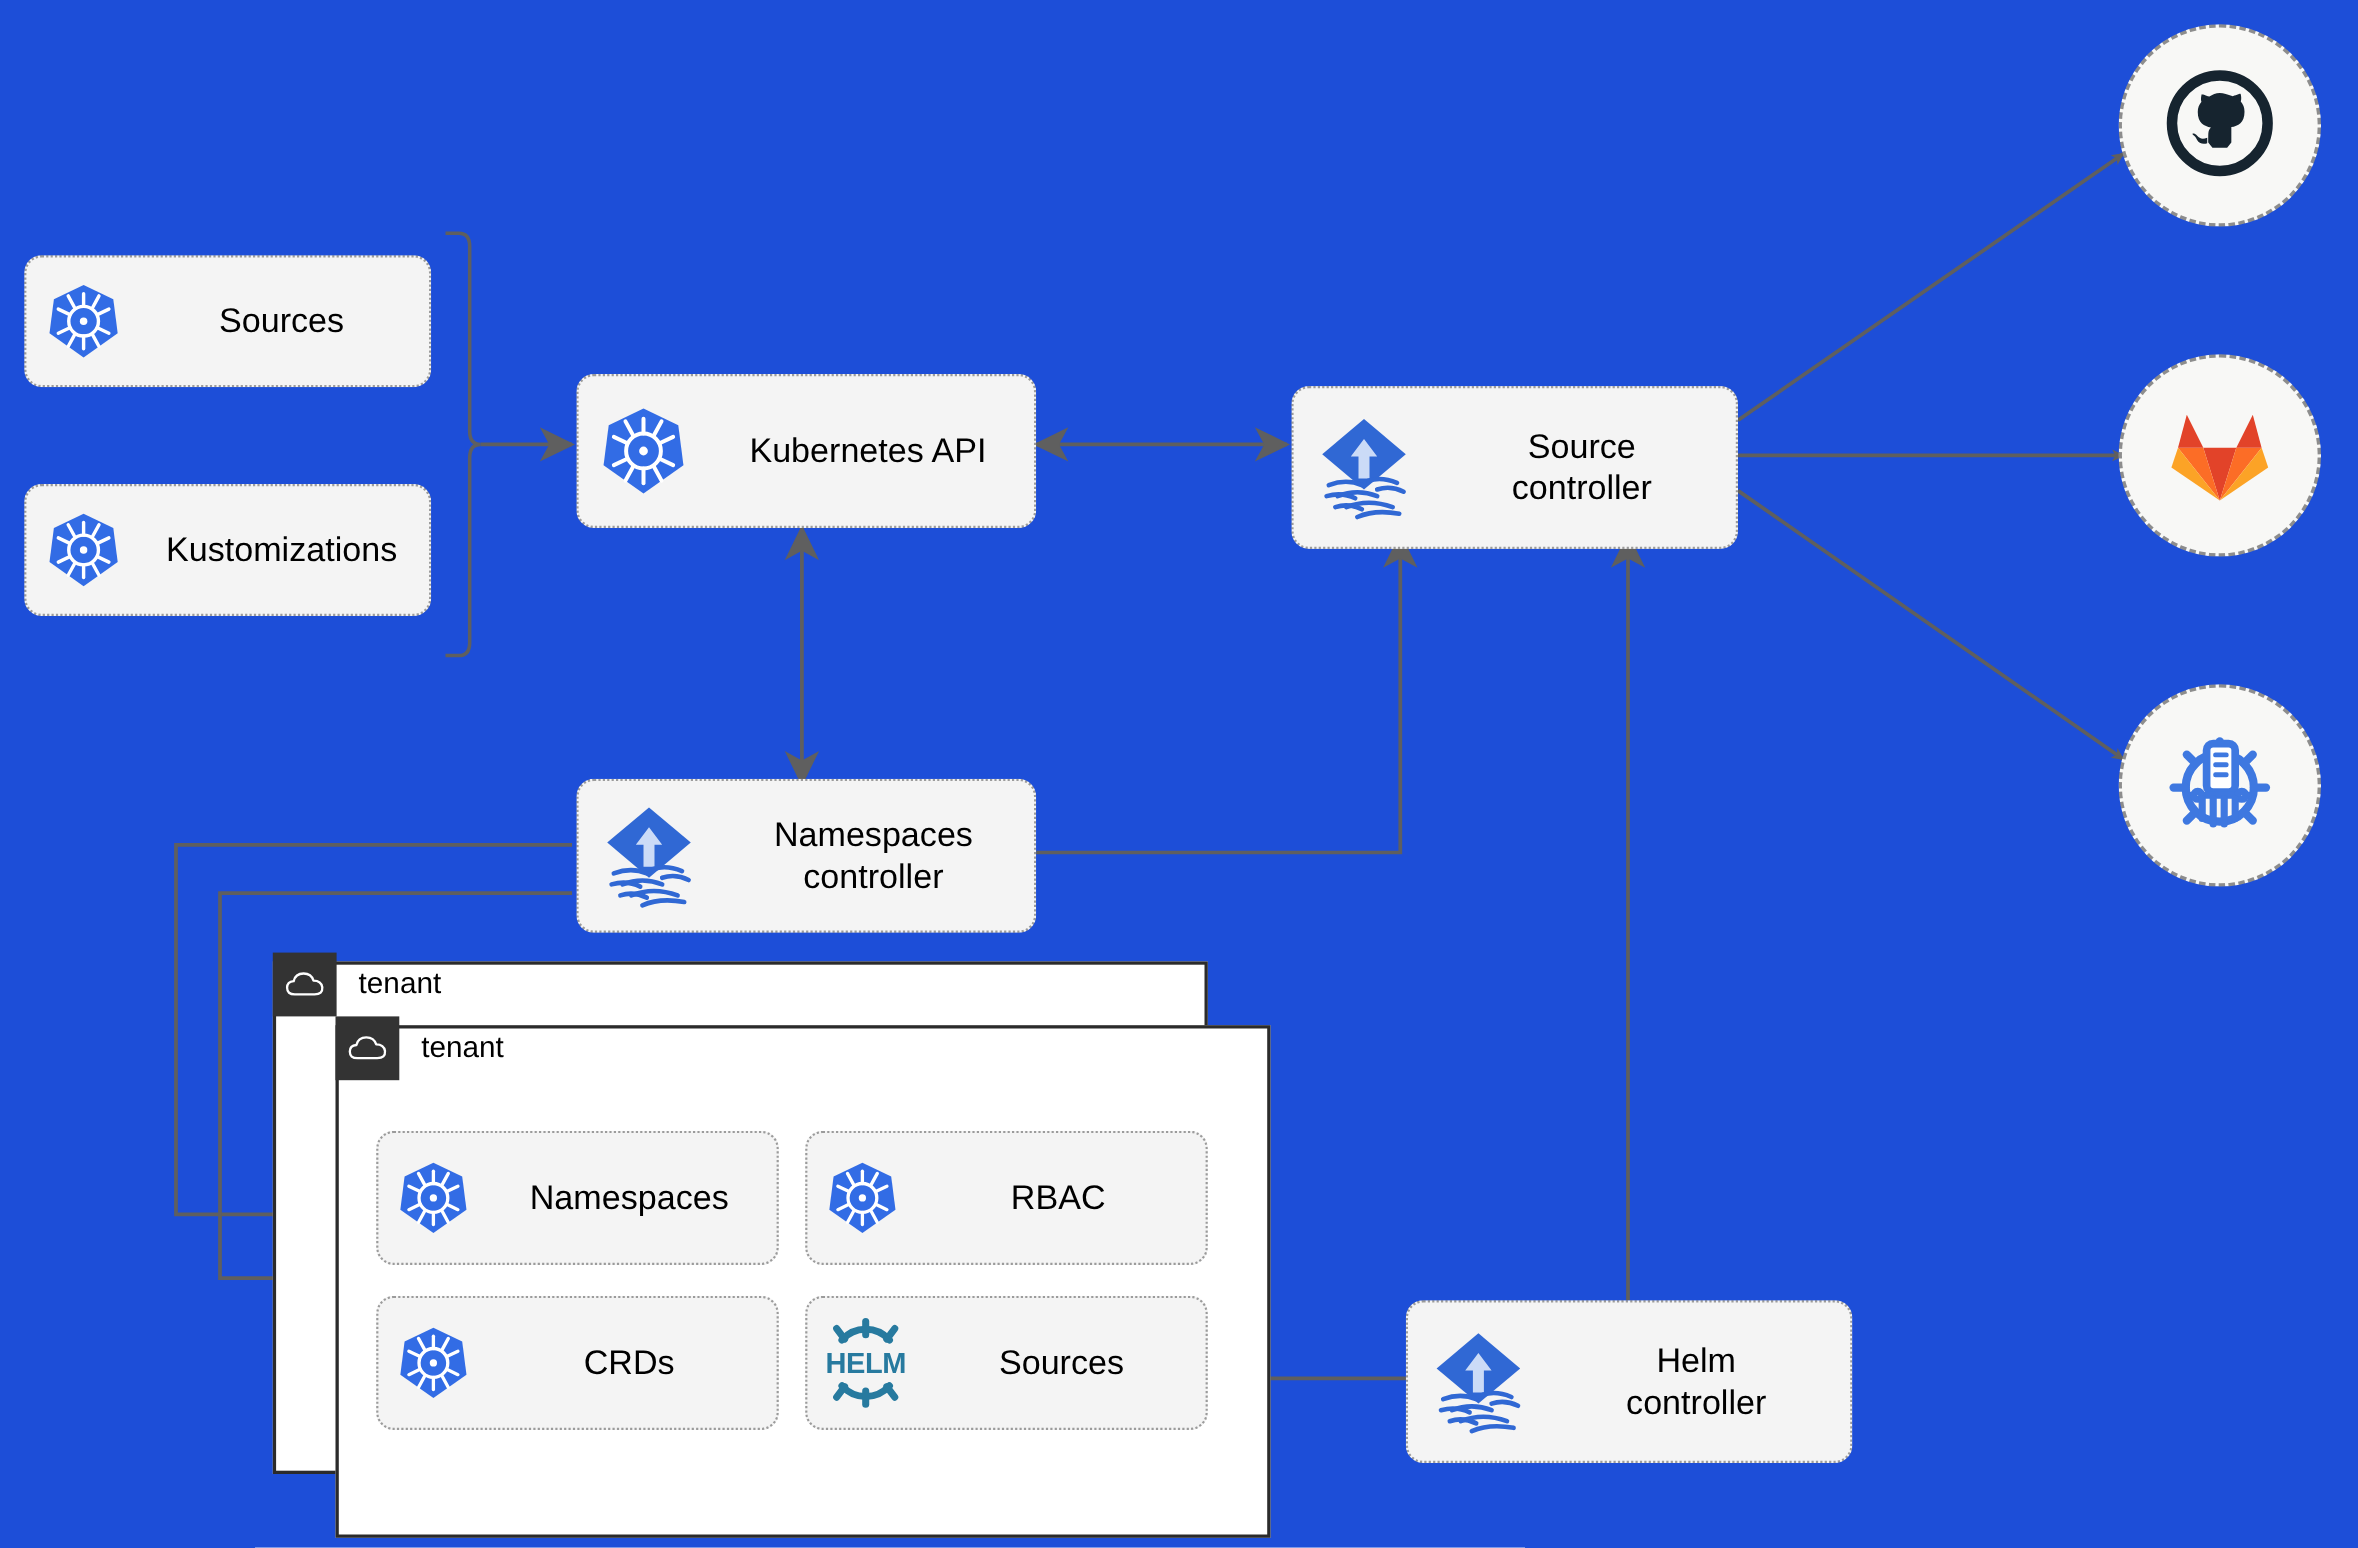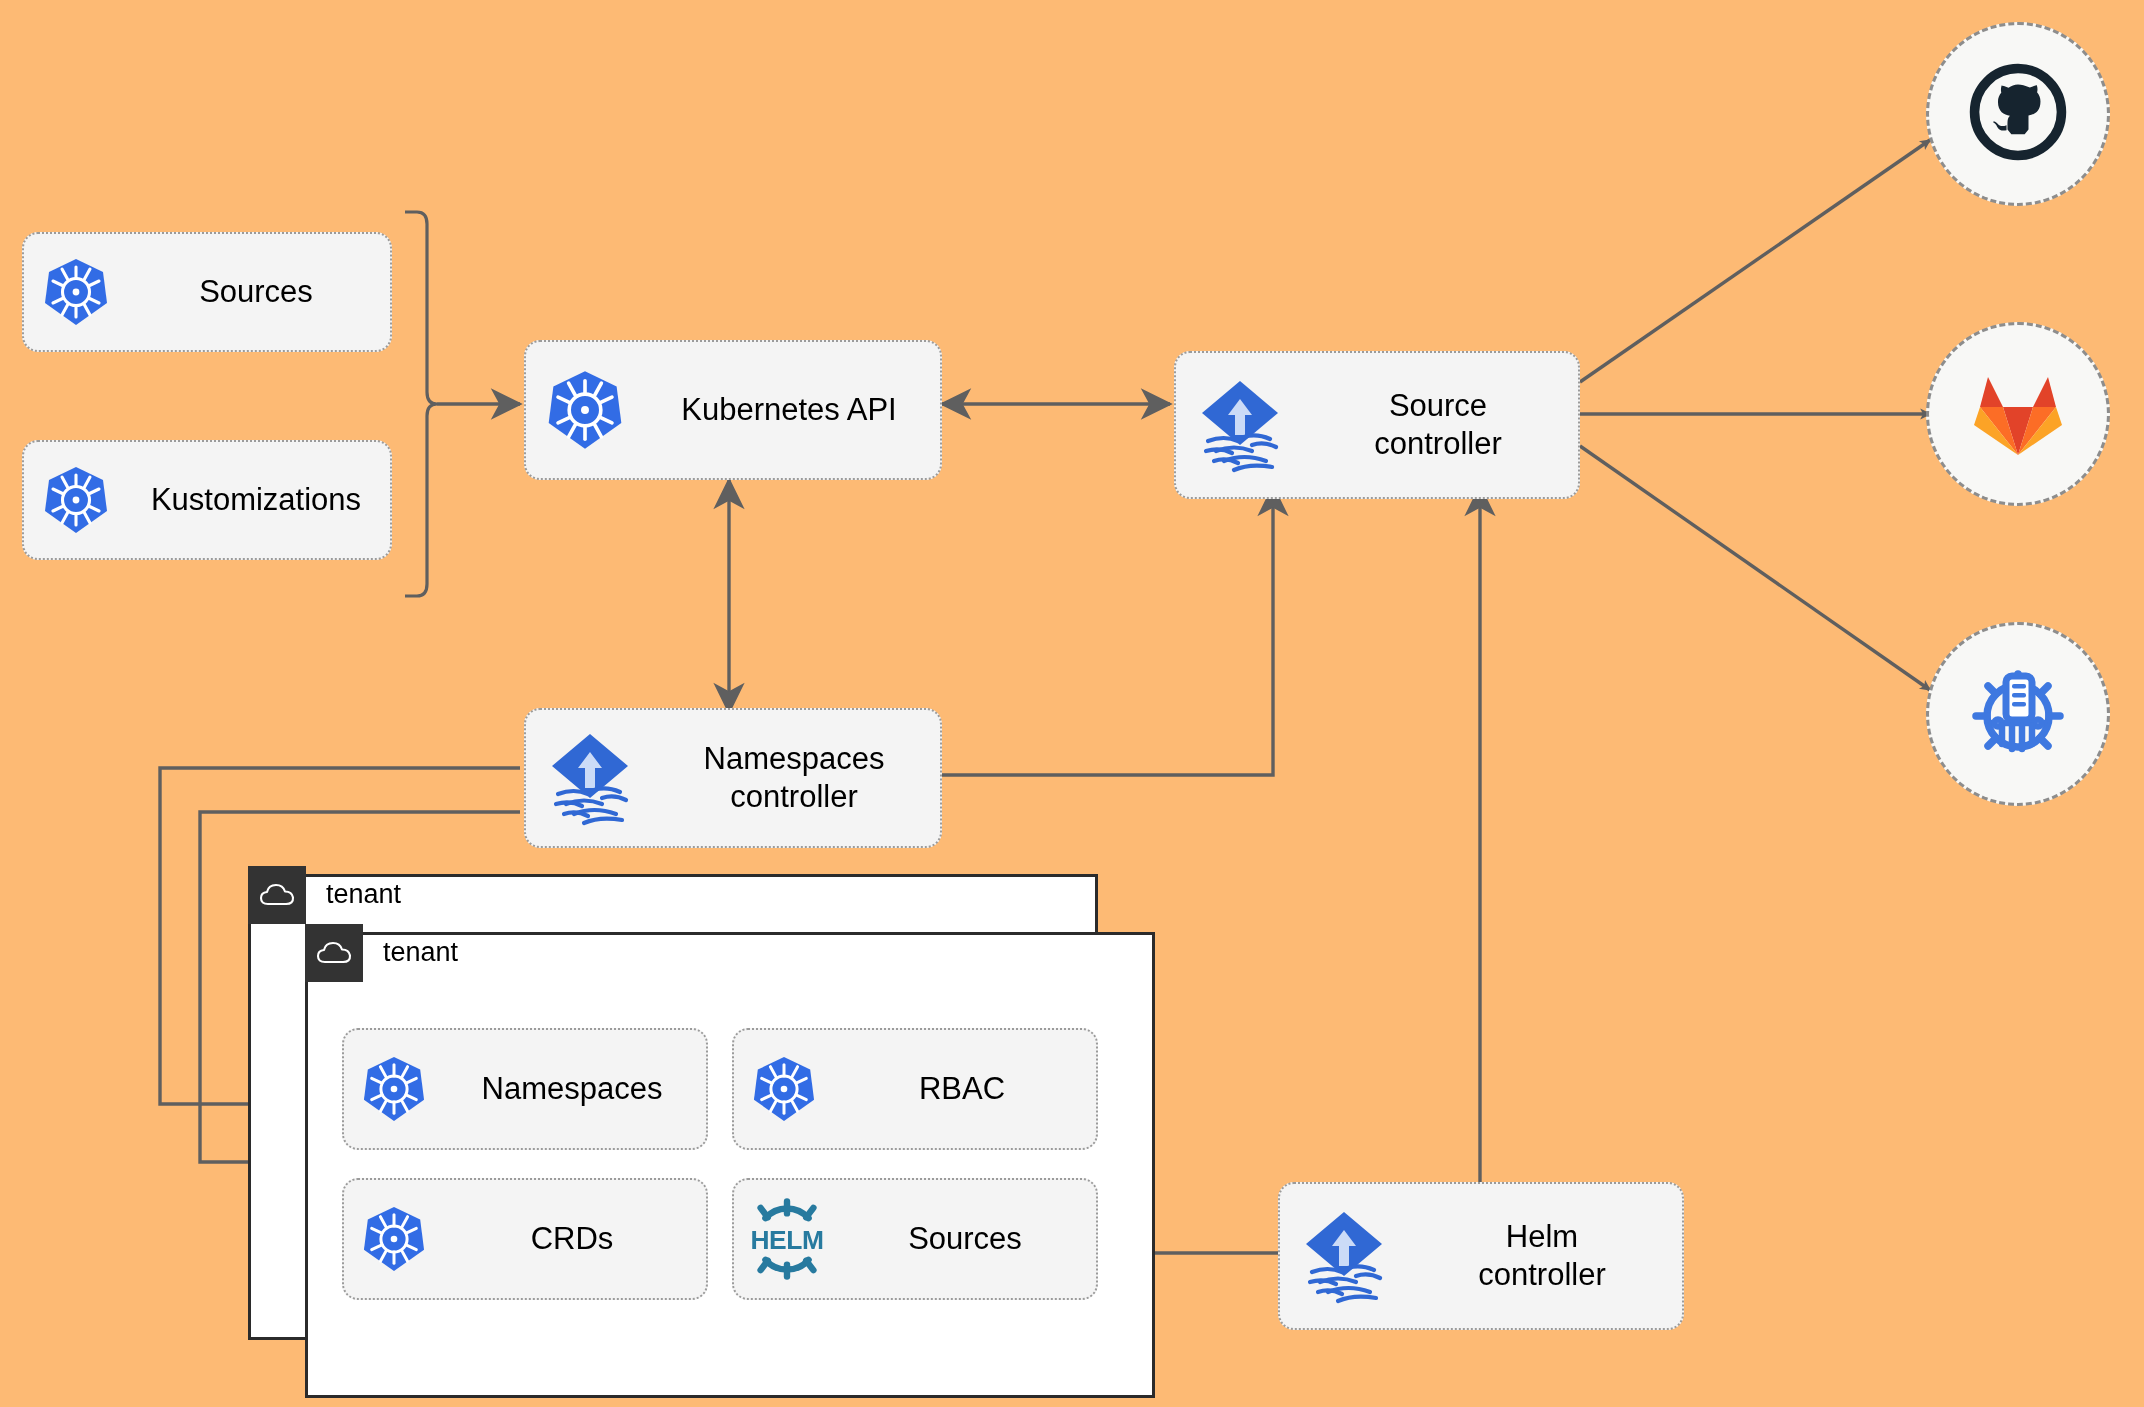--- a/index.html
+++ b/index.html
@@ -1,17 +1,17 @@
 <!DOCTYPE html>
 <html><head>
 <meta charset="utf-8">
 <style>
   html,body{margin:0;padding:0;background:#ffffff;}
   body{font-family:"Liberation Sans","DejaVu Sans",sans-serif;}
-  #stage{position:relative;width:2144px;height:1407px;background:#fdba74;overflow:hidden;}
+  #stage{position:relative;width:2144px;height:1407px;background:#1d4ed8;overflow:hidden;}
 
   
   .node{
     position:absolute;
     background:#f4f4f4;
     border:2px dotted #9b9b9b;
     border-radius:16px;
     box-sizing:border-box;
     display:flex;
     align-items:center;

